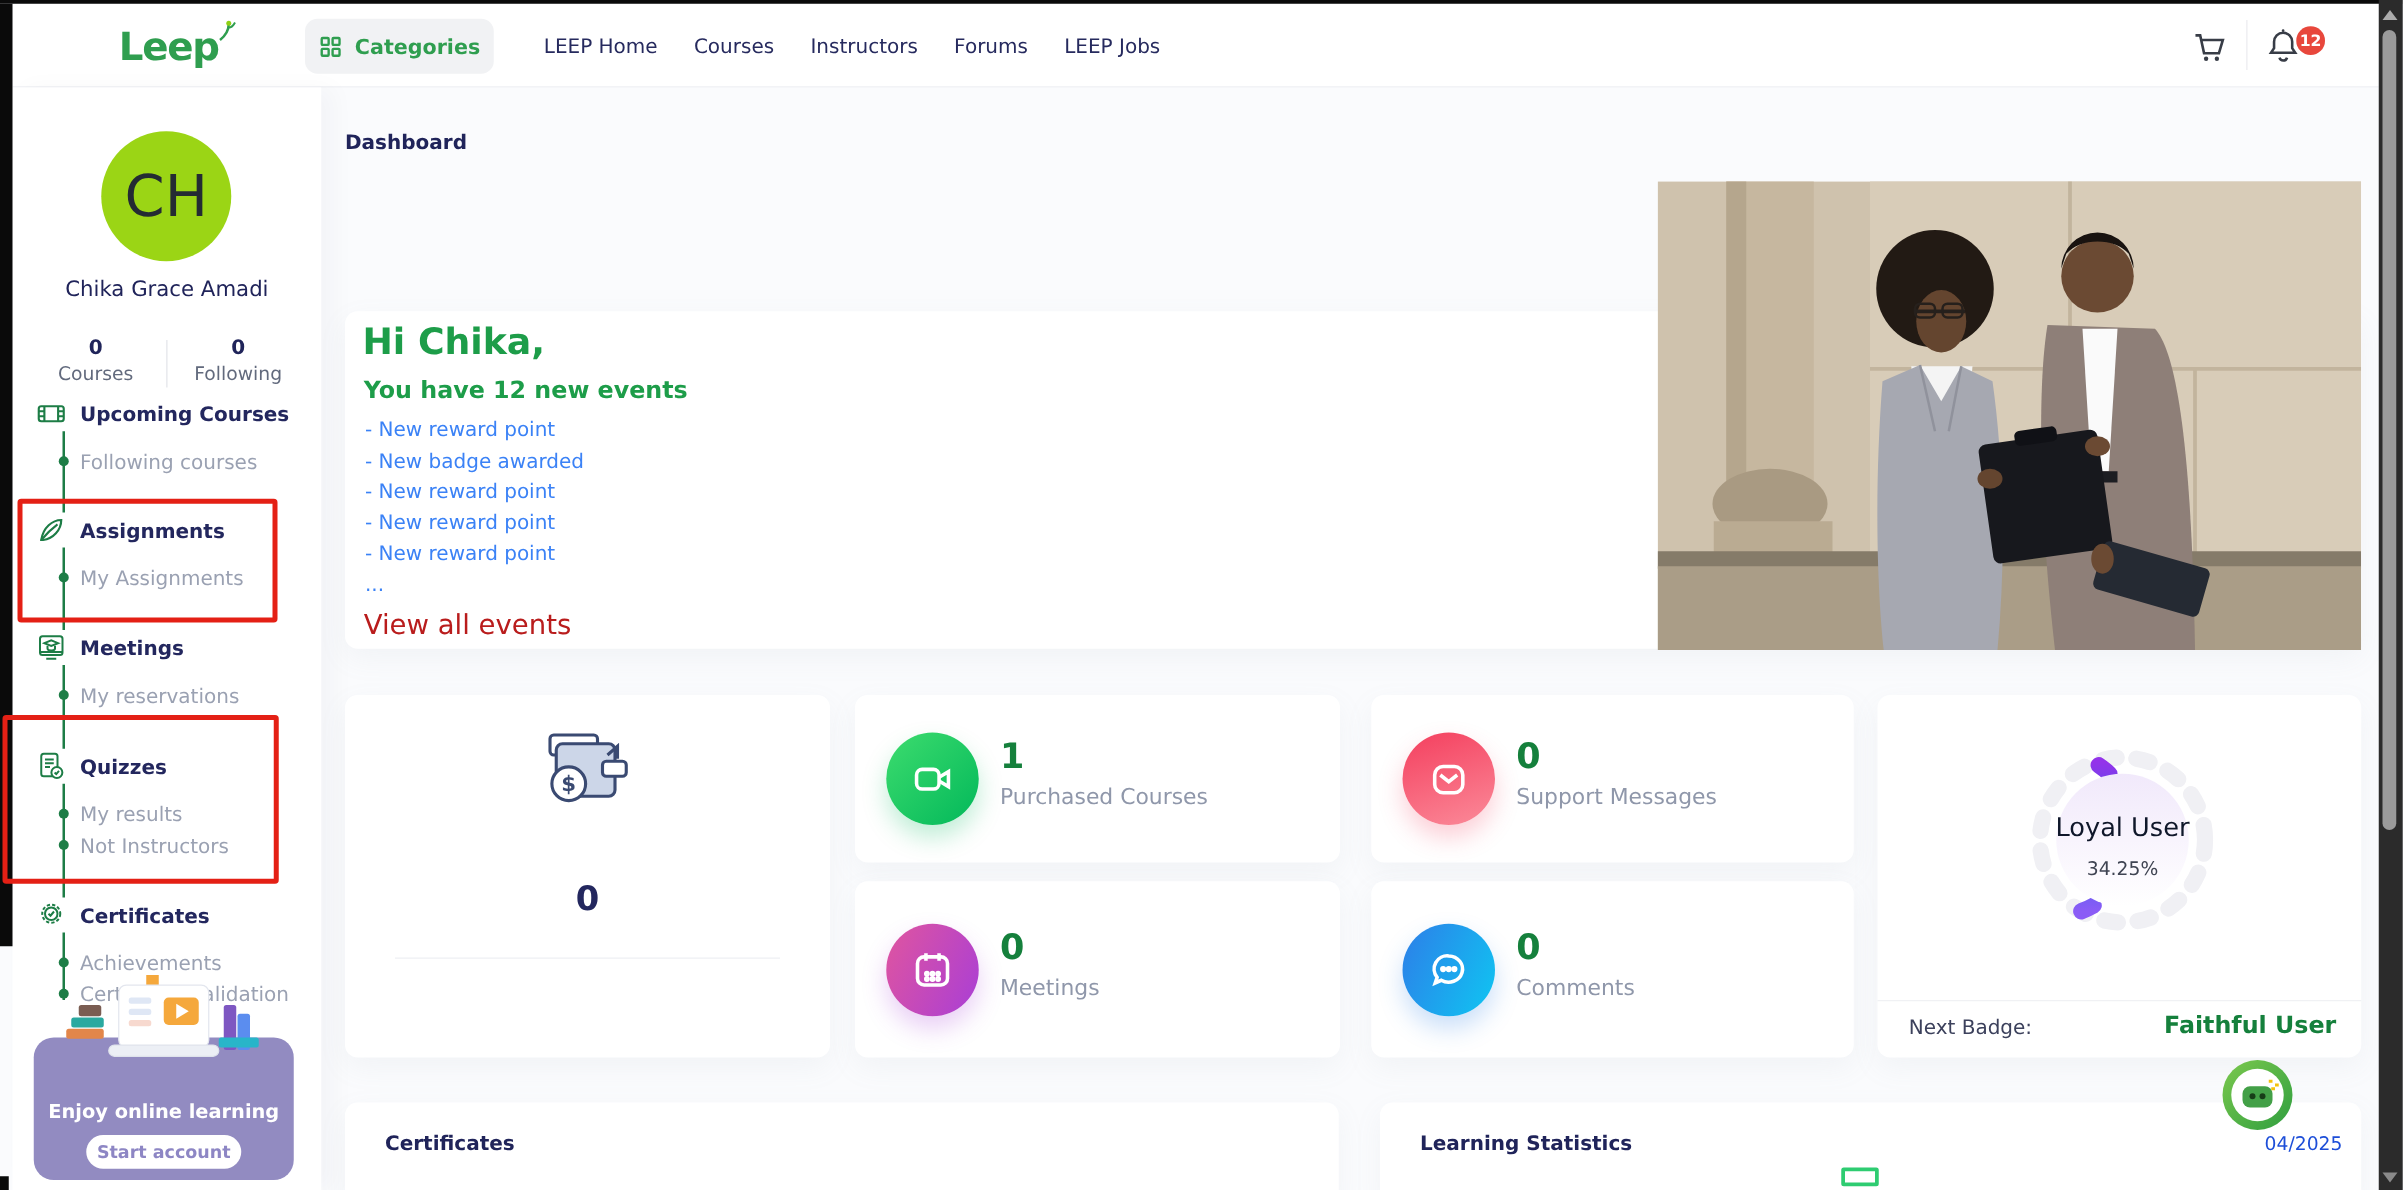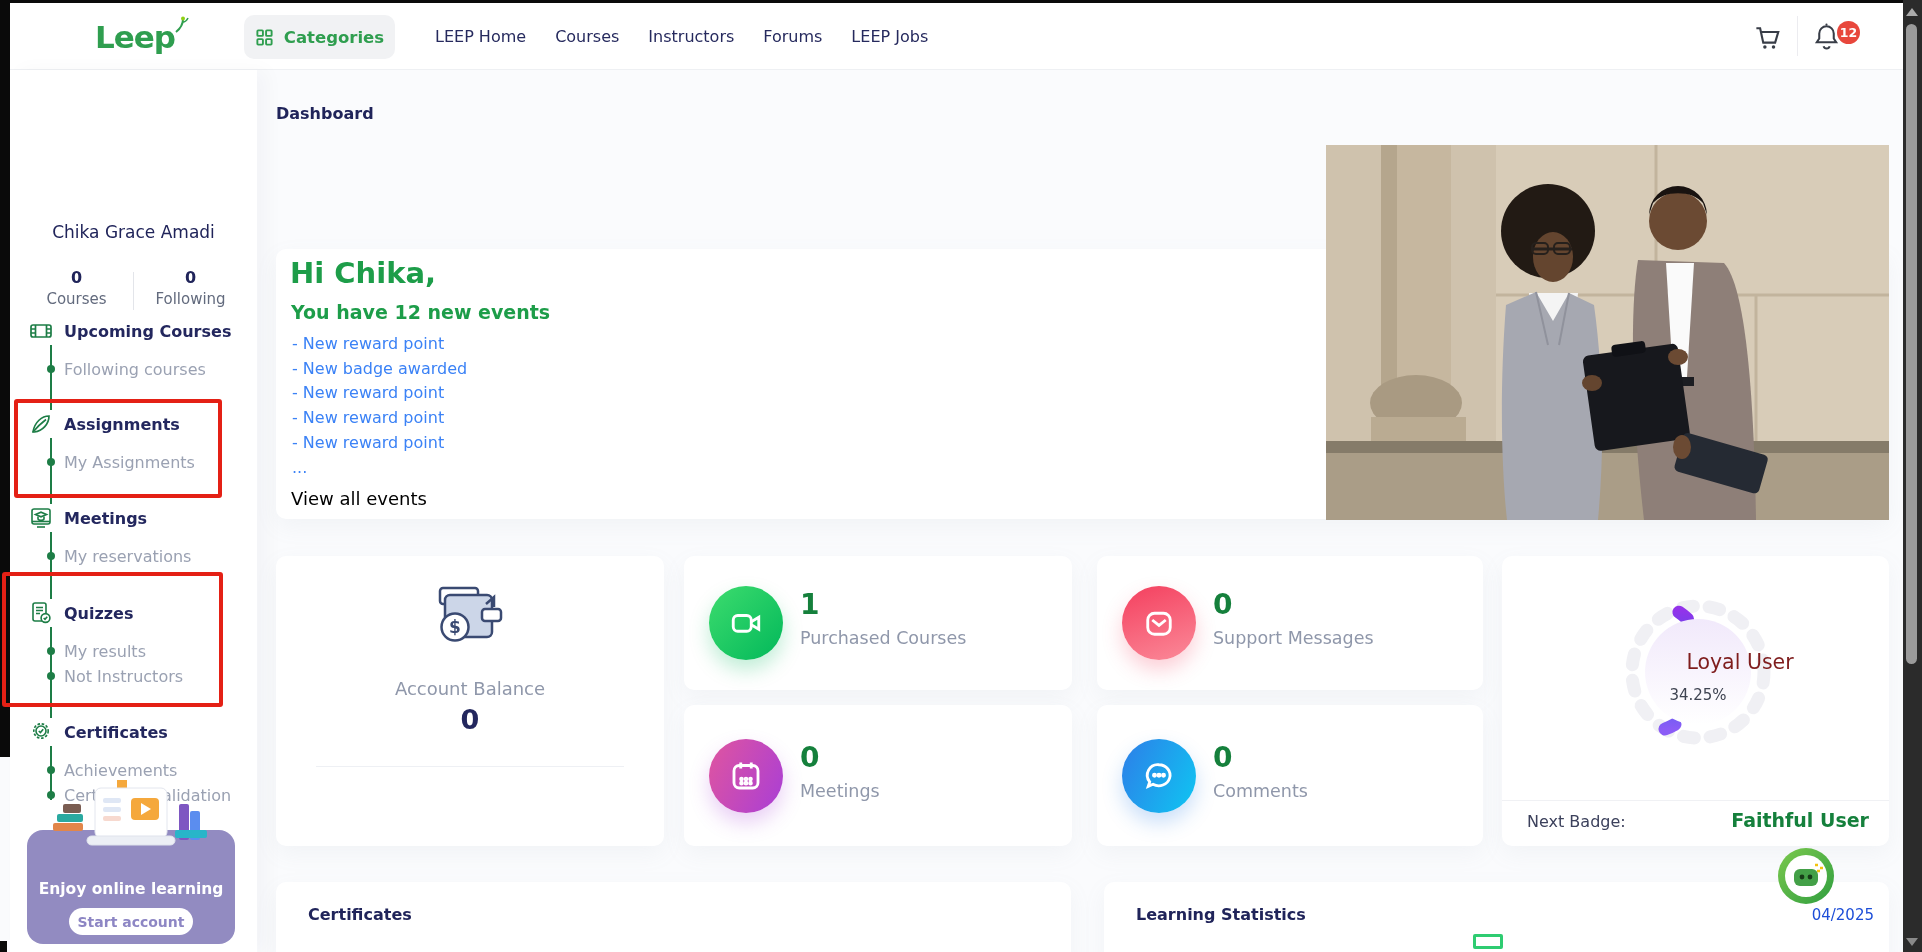--- a/index.html
+++ b/index.html
@@ -39,36 +39,36 @@
   .redbox{border:4px solid #e42015;border-radius:3px;background:transparent;z-index:5;pointer-events:none;}
   .banner{left:27px;top:830px;width:208px;height:114px;background:#928bc1;border-radius:16px;}
   .banner-title{left:27px;top:880px;width:208px;text-align:center;color:#fff;font-size:15.5px;font-weight:700;}
   .start-btn{left:69px;top:908px;width:124px;height:27px;background:#fff;border-radius:14px;color:#8d86c4;font-size:14px;font-weight:600;display:flex;align-items:center;justify-content:center;cursor:pointer;}
   .page-title{left:276px;top:104px;font-size:16px;font-weight:700;color:#20245a;}
   .card{background:#fff;border-radius:10px;box-shadow:0 8px 22px rgba(140,152,164,0.08);}
   .hero{left:276px;top:249px;width:1613px;height:270px;}
   .hi{left:290px;top:256px;font-size:29px;font-weight:700;color:#1d9d49;}
   .hi-sub{left:291px;top:301px;font-size:19px;font-weight:700;color:#1d9d49;}
   .events{left:292px;top:332px;font-size:16px;color:#3b82f6;line-height:24.7px;}
-  .view-all{left:291px;top:488px;font-size:18px;font-weight:500;color:#000000;cursor:pointer;}
+  .view-all{left:291px;top:488px;font-size:22px;font-weight:500;color:#b91c1c;cursor:pointer;}
   .photo{left:1326px;top:145px;width:563px;height:375px;overflow:hidden;z-index:3;}
   .acc-card{left:276px;top:556px;width:388px;height:290px;}
   .acc-label{left:276px;top:678px;width:388px;text-align:center;font-size:18px;color:#8f97aa;}
   .acc-value{left:276px;top:704px;width:388px;text-align:center;font-size:27px;font-weight:700;color:#23275e;}
   .acc-div{left:316px;top:766px;width:308px;height:1px;background:#eef0f4;}
   .acc-action{left:276px;top:794px;width:388px;text-align:center;font-size:17px;font-weight:700;color:#23275e;cursor:pointer;}
   .scircle{width:74px;height:74px;border-radius:50%;display:flex;align-items:center;justify-content:center;}
   .g-green{background:linear-gradient(135deg,#3ddc6e,#02b85a);box-shadow:0 10px 20px rgba(2,184,90,.25);}
   .g-red{background:linear-gradient(160deg,#f43f5e,#fb8a99);box-shadow:0 10px 20px rgba(244,63,94,.25);}
   .g-pink{background:linear-gradient(115deg,#e0559f,#a93ed6);box-shadow:0 10px 20px rgba(169,62,214,.25);}
   .g-blue{background:linear-gradient(115deg,#2d7ee8,#0fc6f2);box-shadow:0 10px 20px rgba(45,126,232,.25);}
   .stat-value{font-size:28px;font-weight:700;color:#15803c;}
   .stat-label{font-size:17.5px;color:#8f97aa;}
   .badge-card{left:1502px;top:556px;width:387px;height:290px;}
-  .loyal{left:1660px;top:650px;width:160px;text-align:center;font-size:20.5px;color:#7f1d1d;}
+  .loyal{left:1618px;top:650px;width:160px;text-align:center;font-size:20.5px;color:#0f172a;}
   .pct{left:1618px;top:686px;width:160px;text-align:center;font-size:15px;color:#3f4452;}
   .badge-div{left:1502px;top:800px;width:387px;height:1px;background:#f0f1f4;}
   .nb-label{left:1527px;top:812px;font-size:16px;color:#3c415c;}
   .nb-value{left:1650px;top:809px;width:219px;text-align:right;font-size:19px;font-weight:700;color:#15803c;}
   .bottom-title{font-size:16px;font-weight:700;color:#20245a;}
   .legend-sq{left:1473px;top:934px;width:30px;height:15px;border:3px solid #2ecc71;background:#fff;border-radius:2px;}
   .period{left:1774px;top:906px;width:100px;text-align:right;font-size:15px;color:#1d4ed8;}
 </style>
 </head>
 <body>
@@ -109,20 +109,21 @@
       <svg width="29" height="31" viewBox="0 0 24 25" fill="none" stroke="#383d47" stroke-width="1.7">
           <path d="M12 4 a6 6 0 0 1 6 6 v4.2 l2 3 H4 l2 -3 V10 a6 6 0 0 1 6 -6 z"></path>
           <path d="M9.6 20.5 a2.6 2.6 0 0 0 5 0"></path>
           <circle cx="12" cy="2.6" r="0.9" fill="#383d47" stroke="none"></circle>
         </svg>
     </div>
   </div>
   <div class="abs notif-badge">12</div>
 
   <div class="abs sidebar"></div>
+  <div class="abs avatar">CH</div>
   <div class="abs uname">Chika Grace Amadi</div>
   <div class="abs statv" style="left:20px;top:268px;width:113px;">0</div>
   <div class="abs statl" style="left:20px;top:290px;width:113px;">Courses</div>
   <div class="abs statv" style="left:134px;top:268px;width:113px;">0</div>
   <div class="abs statl" style="left:134px;top:290px;width:113px;">Following</div>
   <div class="abs stats-div"></div>
 
   <div class="abs menu">
     <div class="rail"></div>
 
@@ -278,21 +279,20 @@
 
   <div class="abs card acc-card"></div>
   <svg class="abs" style="left:432px;top:580px;" width="76" height="66" viewBox="0 0 76 66">
     <rect x="8" y="8" width="38" height="16" rx="3" fill="#ffffff" stroke="#3a4a72" stroke-width="2.5"></rect>
     <rect x="13" y="15" width="47" height="42" rx="5" fill="#ccd6e8" stroke="#3a4a72" stroke-width="2.5"></rect>
     <path d="M54 24 l8 -7 v10" fill="none" stroke="#3a4a72" stroke-width="2.5"></path>
     <rect x="50" y="29" width="19" height="12" rx="3" fill="#ffffff" stroke="#3a4a72" stroke-width="2.5"></rect>
     <circle cx="23" cy="47" r="13.5" fill="#ffffff" stroke="#3a4a72" stroke-width="2.5"></circle>
     <text x="23" y="53" text-anchor="middle" font-size="17" font-weight="bold" fill="#3a4a72">$</text>
   </svg>
-  <div class="abs acc-label">Account Balance</div>
   <div class="abs acc-value">0</div>
   <div class="abs acc-div"></div>
 
   <div class="abs card" style="left:684px;top:556px;width:388px;height:134px;"></div>
   <div class="abs scircle g-green" style="left:709px;top:586px;">
     <svg width="36" height="36" viewBox="0 0 24 24" fill="none" stroke="#fff" stroke-width="1.9">
         <rect x="3.5" y="7" width="12" height="10.5" rx="3"></rect>
         <path d="M15.5 11.2 l5 -3 v8 l-5 -3"></path>
       </svg>
   </div>

